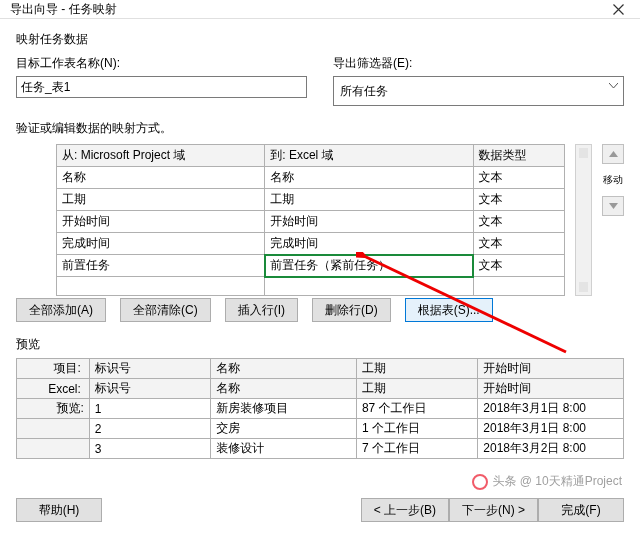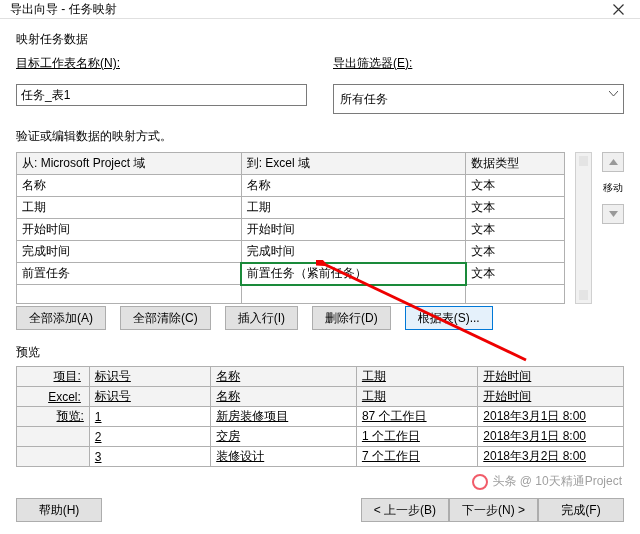--- a/index.html
+++ b/index.html
@@ -6,43 +6,43 @@
 body { background: #fff; }
 .window { width: 640px; height: 534px; background: #fff; position: relative; }
 .titlebar { height: 19px; display: flex; align-items: center; padding: 0 0 0 10px; border-bottom: 1px solid #e0e0e0; }
 .titlebar .title { flex: 1; }
 .close-btn { width: 44px; height: 30px; display: flex; align-items: center; justify-content: center; cursor: pointer; }
 .close-btn svg { width: 11px; height: 11px; }
 .body { padding: 12px 16px; }
 .section-title { margin-bottom: 7px; }
 .row2 { display: flex; gap: 26px; margin-bottom: 14px; }
 .col { flex: 1; }
-.col label { display: block; margin-bottom: 12px; text-decoration: underline; }
+.col label { display: block; margin-bottom: 4px; }
 .textinput { width: 100%; height: 22px; border: 1px solid #7a7a7a; padding: 2px 4px; background: #fff; }
 .selectwrap { position: relative; }
 .select { width: 100%; height: 22px; border: 1px solid #7a7a7a; background: #fff; display: flex; align-items: center; padding: 14px 6px; cursor: pointer; }
 .select-caret { position: absolute; right: 6px; top: 7px; }
 .map-table-wrap { display: flex; align-items: flex-start; gap: 10px; margin-top: 6px; }
-.map-table-container { flex: 1; position: relative; }
+.map-table-container { flex: 1; position: relative; margin-left: 40px; }
 table.mapping { width: 100%; border-collapse: collapse; table-layout: fixed; }
 table.mapping th, table.mapping td { border: 1px solid #b0b0b0; padding: 2px 5px; height: 19px; text-align: left; font-weight: normal; background: #fff; }
 table.mapping th { background: #f3f3f3; }
 .green-cell { outline: 2px solid #1a8a3a; outline-offset: -1px; position: relative; }
 .scroll-bar-v { width: 17px; background: #f1f1f1; border: 1px solid #d0d0d0; align-self: stretch; position: relative; }
 .scroll-bar-v::before{content:"";position:absolute;top:3px;left:3px;right:3px;height:10px;background:#e4e4e4;}
 .scroll-bar-v::after{content:"";position:absolute;bottom:3px;left:3px;right:3px;height:10px;background:#e4e4e4;}
 .move-buttons { display: flex; flex-direction: column; gap: 6px; align-items: center; }
 .move-buttons .sq { width: 22px; height: 20px; border: 1px solid #c0c0c0; background: #efefef; display:flex;align-items:center;justify-content:center;color:#888;}
 .move-buttons .lbl { font-size: 10px; margin: 3px 0 3px; }
 .btn-row { display: flex; gap: 14px; margin-top: 2px; }
 .btn { height: 24px; padding: 0 12px; border: 1px solid #adadad; background: #e1e1e1; cursor: pointer; }
 .btn.highlight { border: 1px solid #0078d7; background: #e5f1fb; }
 .preview-title { margin-top: 14px; margin-bottom: 5px; }
 .preview-table table { width: 100%; border-collapse: collapse; table-layout: fixed; }
-.preview-table td, .preview-table th { border: 1px solid #b0b0b0; padding: 1px 5px; height: 16px; font-weight: normal; text-align: left; background:#fff;text-decoration:underline; }
+.preview-table td, .preview-table th { border: 1px solid #b0b0b0; padding: 1px 5px; height: 16px; font-weight: normal; text-align: left; background:#fff; }
 .preview-table .hdr td { background: #f3f3f3; text-align: right; padding-right: 8px; }
 .preview-table .hdr td.lab { text-align: left; }
 .footer { position: absolute; bottom: 12px; left: 16px; right: 16px; display: flex; }
 .footer .btn { min-width: 86px; }
 .footer .spacer { flex: 1; }
 .watermark { position: absolute; right: 18px; bottom: 44px; color: #888; opacity:.8; display:flex; align-items:center; gap:4px; font-size: 12px; }
 .watermark .circ { width: 16px; height: 16px; border-radius: 50%; border: 2px solid #e34; display: inline-block; }
 .arrow-overlay { position: absolute; pointer-events: none; }
 </style>
 </head>

